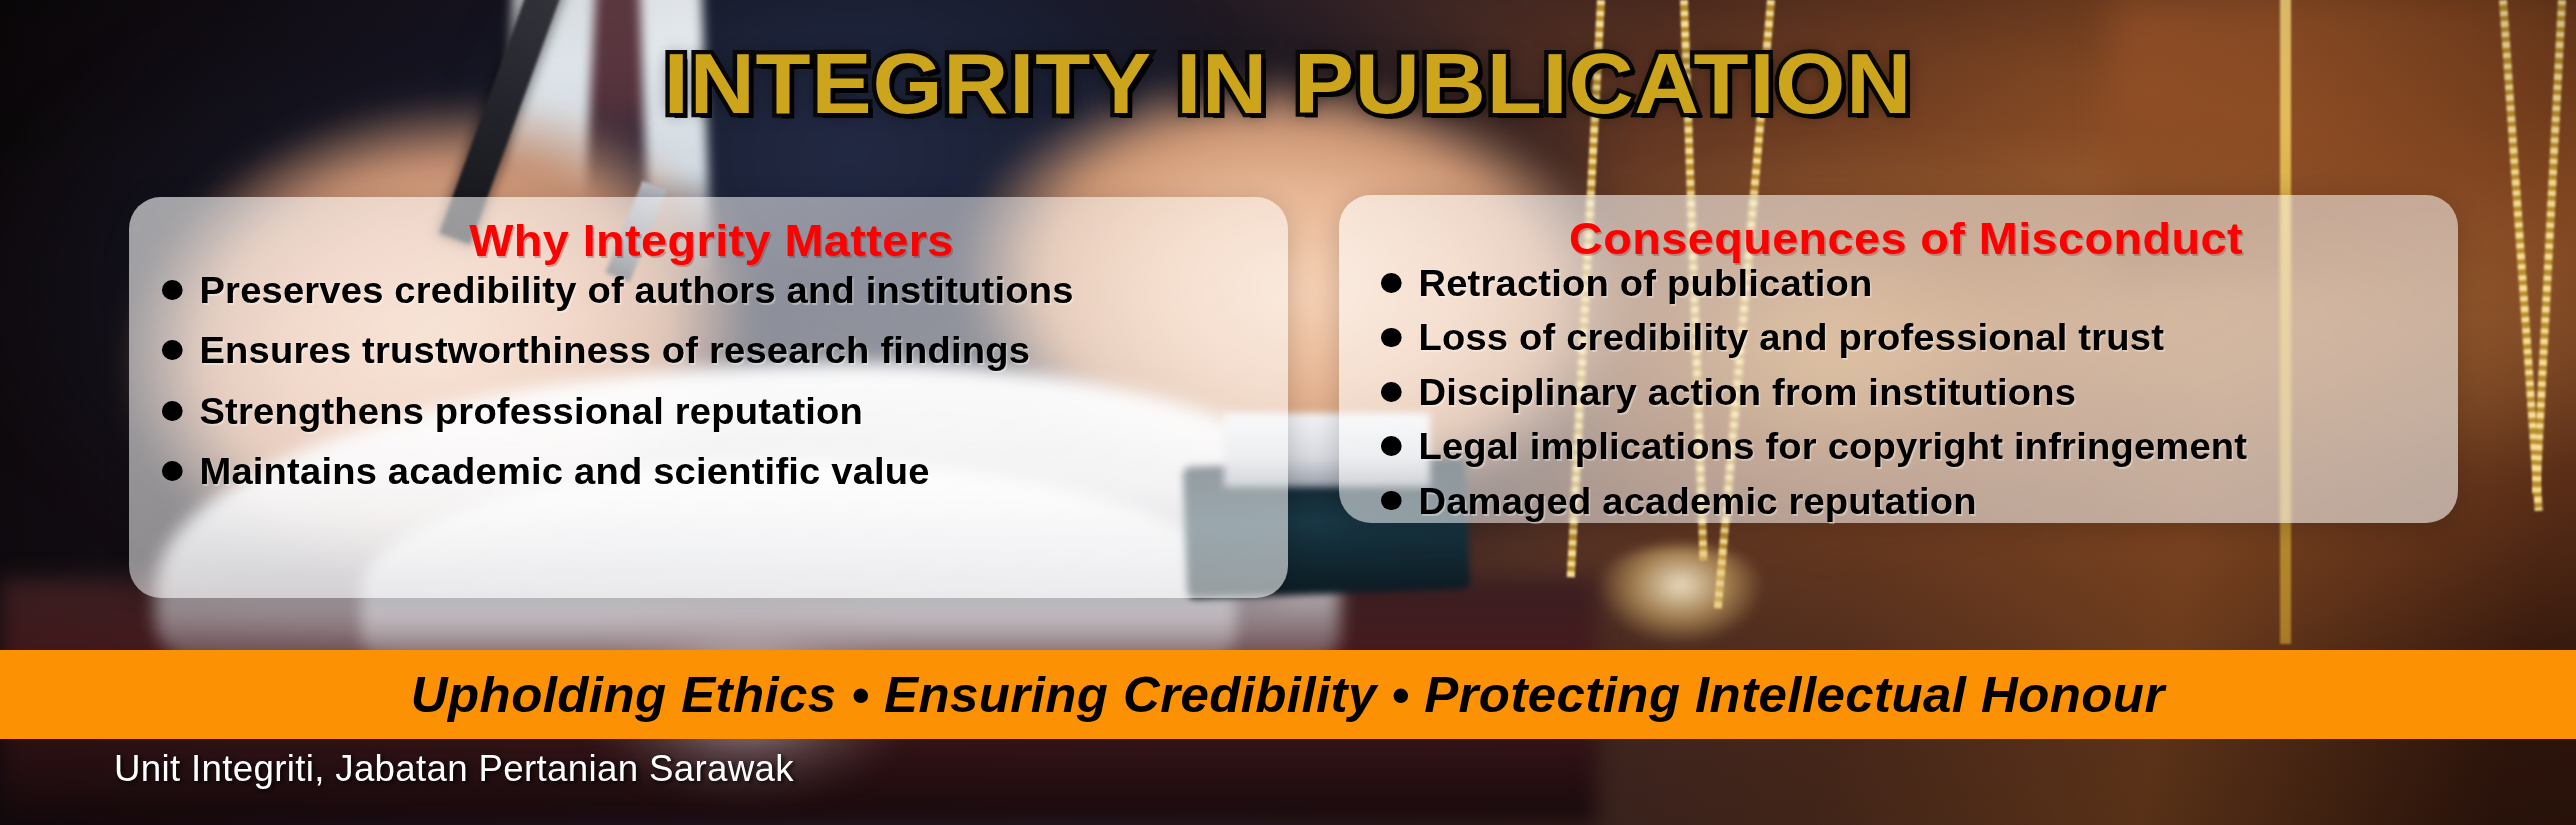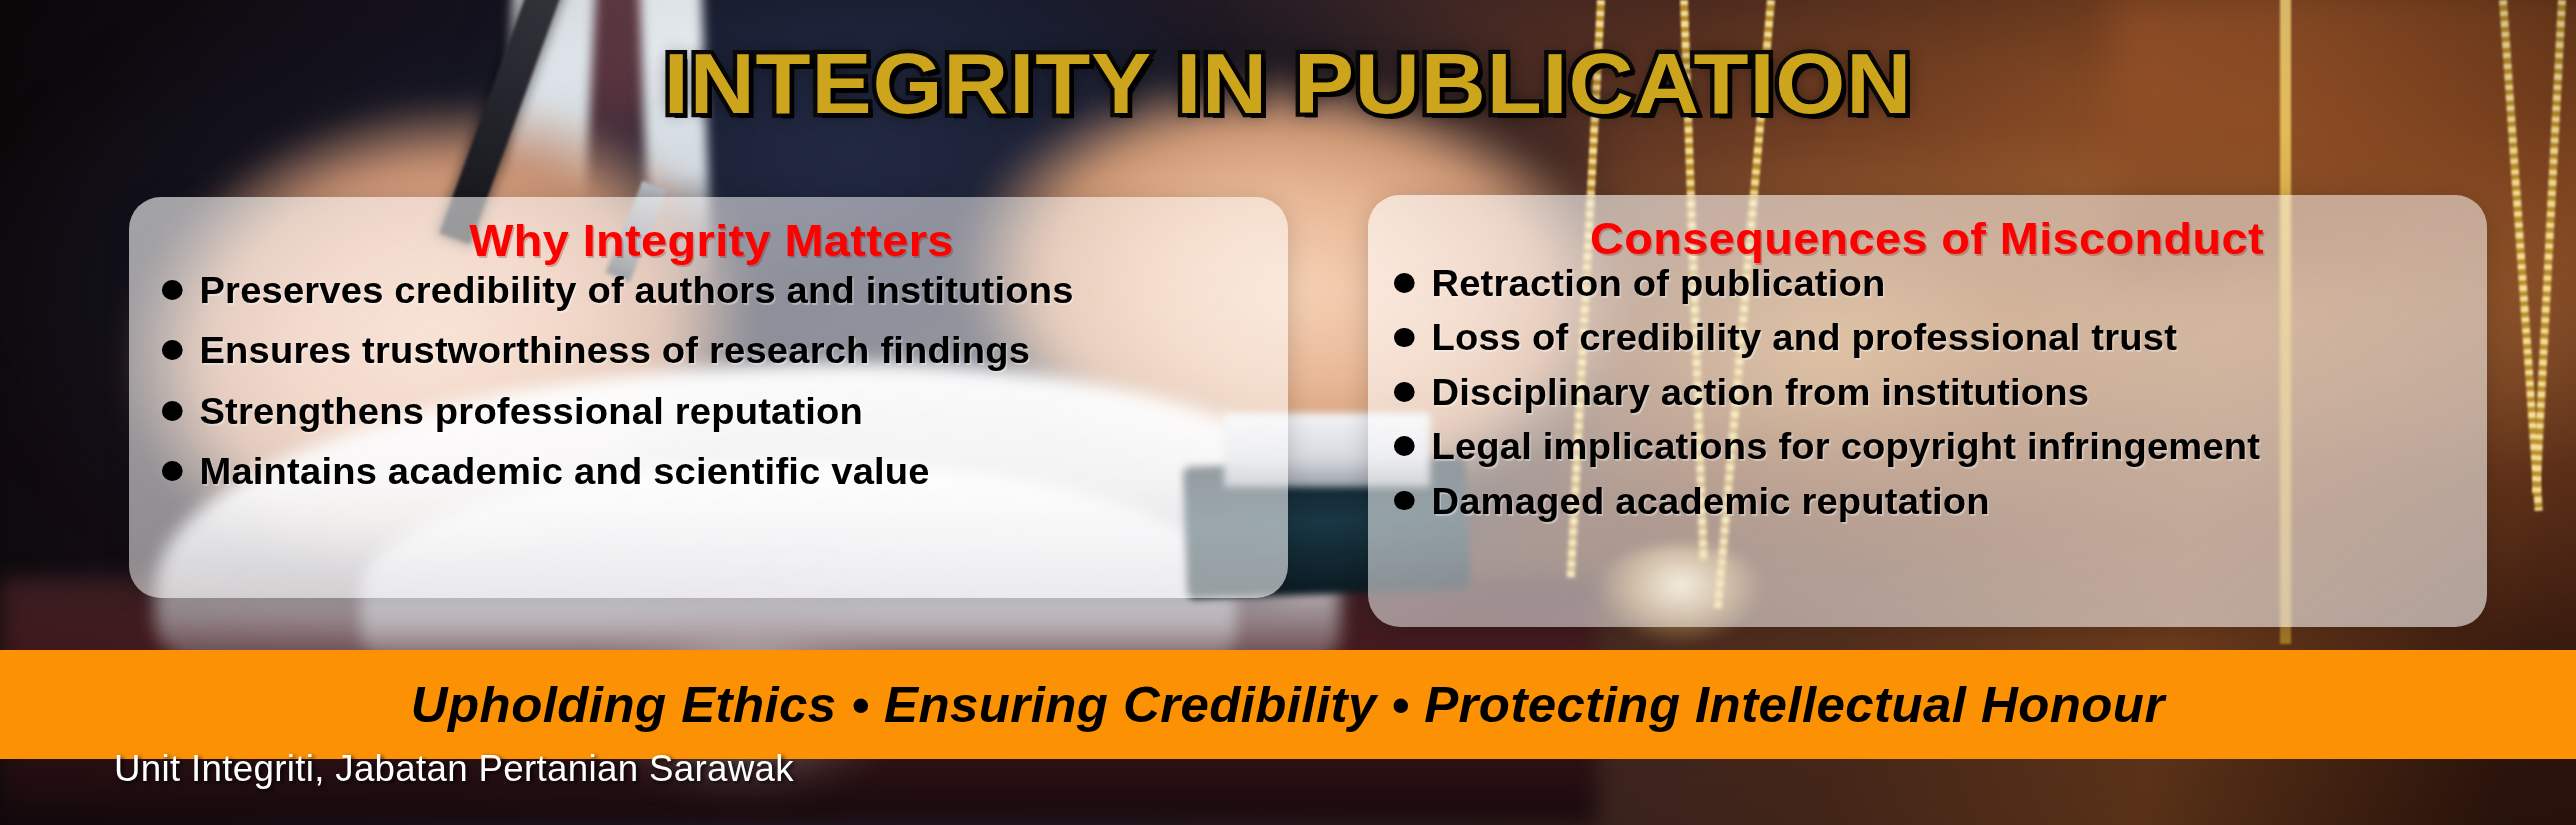--- a/index.html
+++ b/index.html
@@ -168,21 +168,21 @@
   .card{
     position:absolute;
     border-radius:32px;
     background:linear-gradient(150deg, rgba(255,255,255,0.62) 0%, rgba(255,255,255,0.50) 45%, rgba(255,255,255,0.58) 100%);
     backdrop-filter:blur(1.5px);
     box-shadow:0 4.5px 26px rgba(0,0,0,0.18);
     padding:19.7px 27px 23px 33px;
     margin-left:19px;
   }
   #card-left  { left:110px;  top:197px; width:1159px; height:401px; }
-  #card-right { left:1349px; top:195px; width:1119px; height:432px; padding-left:26px; }
+  #card-right { left:1320px; top:195px; width:1119px; height:328px; padding-left:42px; }
 
   .card-title{
     color:#FF0000;
     font-family:"Liberation Sans Narrow","Liberation Sans", sans-serif;
     font-weight:bold;
     font-size:45px;
     line-height:1.05;
     text-align:center;
     letter-spacing:0.4px;
     transform:scaleX(1.04);
@@ -214,21 +214,21 @@
     background:#000;
     margin-right:16.7px;
     margin-top:8.3px;
   }
 
   
   .tagline-bar{
     position:absolute;
     left:0; right:0;
     top:650px;
-    height:109px;
+    height:89px;
     background:#FD9104;
     display:flex;
     align-items:center;
     justify-content:center;
   }
   .tagline{
     font-family:"Liberation Sans Narrow","Liberation Sans", sans-serif;
     font-weight:bold;
     font-style:italic;
     font-size:50px;

